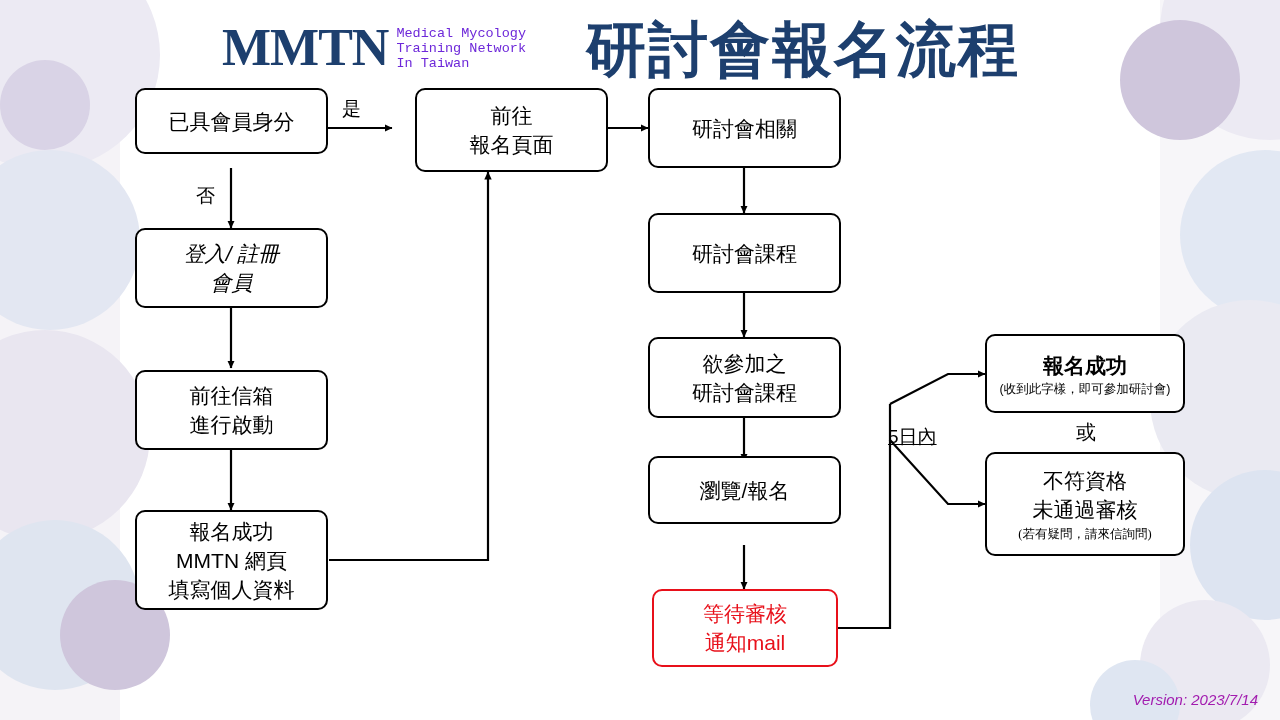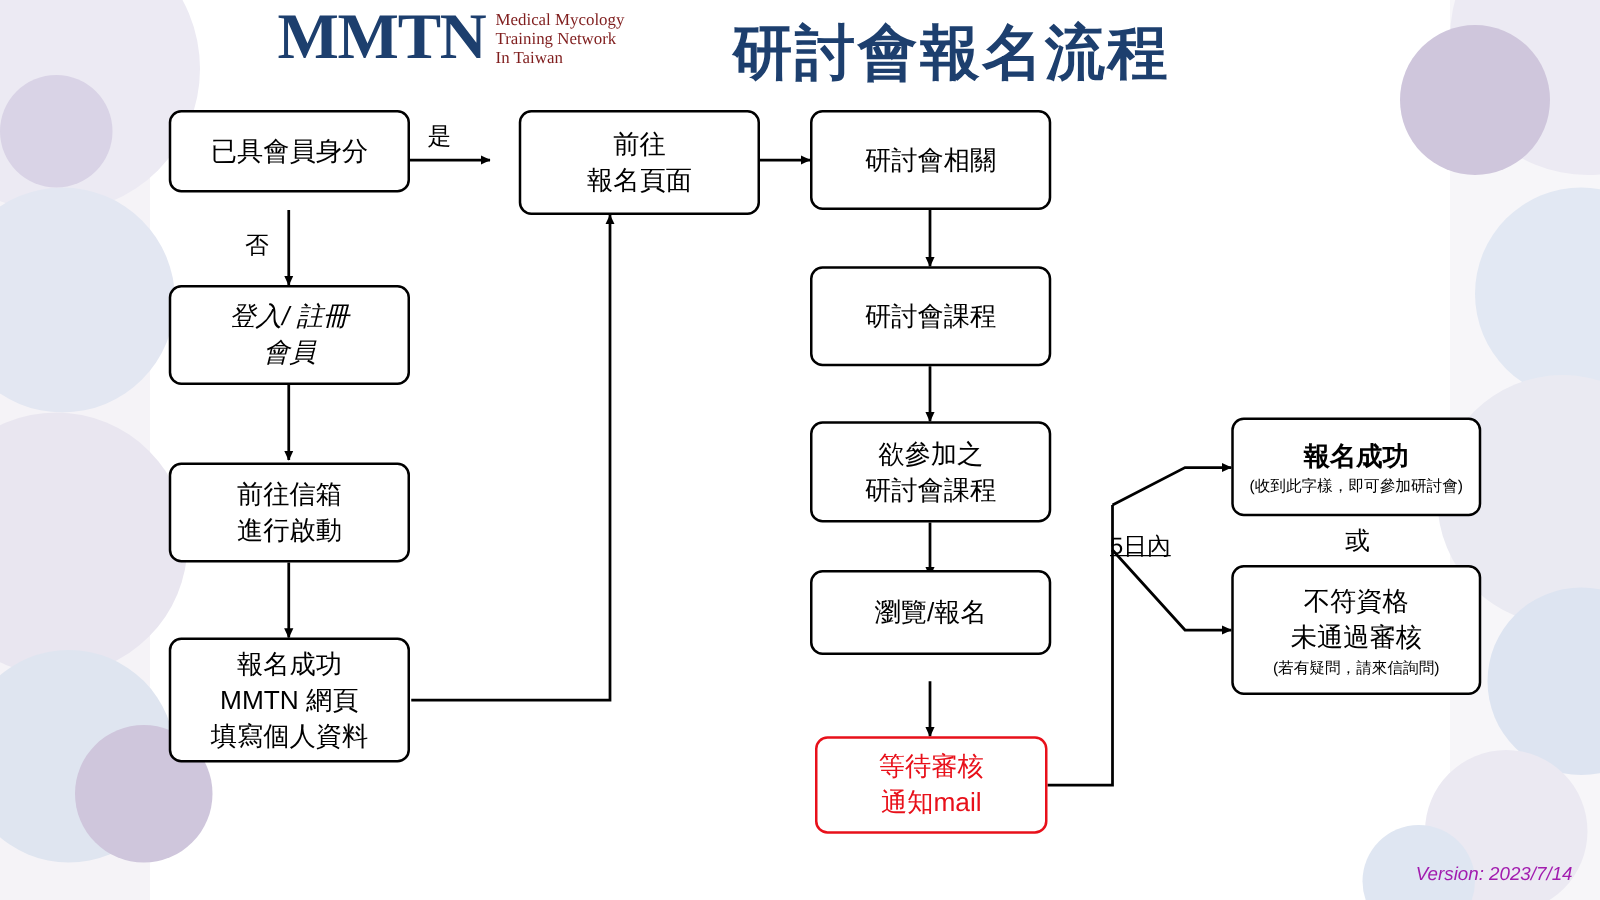--- a/index.html
+++ b/index.html
@@ -36,47 +36,47 @@
   .bg-right-band {
     position: absolute;
     right: 0; top: 0;
     width: 120px; height: 720px;
     background: #f7f6f9;
   }
   
   .logo-wrap {
     position: absolute;
     left: 222px;
-    top: 4px;
+    top: 22px;
     display: flex;
     align-items: flex-start;
   }
   .logo-mark {
     font-family: "Liberation Serif", serif;
     font-weight: bold;
     font-size: 52px;
     letter-spacing: -1px;
     color: #1d3f6e;
     line-height: 52px;
   }
   .logo-sub {
     margin-left: 8px;
     margin-top: 4px;
-    color: #7f1d1d;
+    color: #6d28d9;
     font-size: 13.5px;
     line-height: 15px;
-    font-family: Liberation Serif, serif;
+    font-family: Liberation Mono, monospace;
   }
   .logo-sub div { white-space: nowrap; }
   
   .main-title {
     position: absolute;
     left: 586px;
     top: 10px;
-    font-size: 48px;
+    font-size: 60px;
     font-weight: bold;
     color: #1d3f6e;
     letter-spacing: 2px;
     font-family: "Liberation Sans", sans-serif;
   }
   
   .node {
     position: absolute;
     box-sizing: border-box;
     border: 2px solid #000000;
@@ -255,21 +255,21 @@
     </span>
   </div>
 
   <div class="node" style="left:985px;top:334px;width:200px;height:79px;">
     <span class="inner">
       <span class="bold-line">報名成功</span>
       <span class="small">(收到此字樣，即可參加研討會)</span>
     </span>
   </div>
 
-  <div class="node" style="left:985px;top:452px;width:200px;height:104px;">
+  <div class="node" style="left:985px;top:452px;width:200px;height:104px;font-family:Liberation Serif, serif;">
     <span class="inner">
       <span>不符資格</span><br>
       <span>未通過審核</span>
       <span class="small">(若有疑問，請來信詢問)</span>
     </span>
   </div>
 
   <div class="label" style="left:342px;top:96px;">是</div>
   <div class="label" style="left:196px;top:183px;">否</div>
   <div class="label" style="left:888px;top:424px;text-decoration:underline;">5日內</div>

